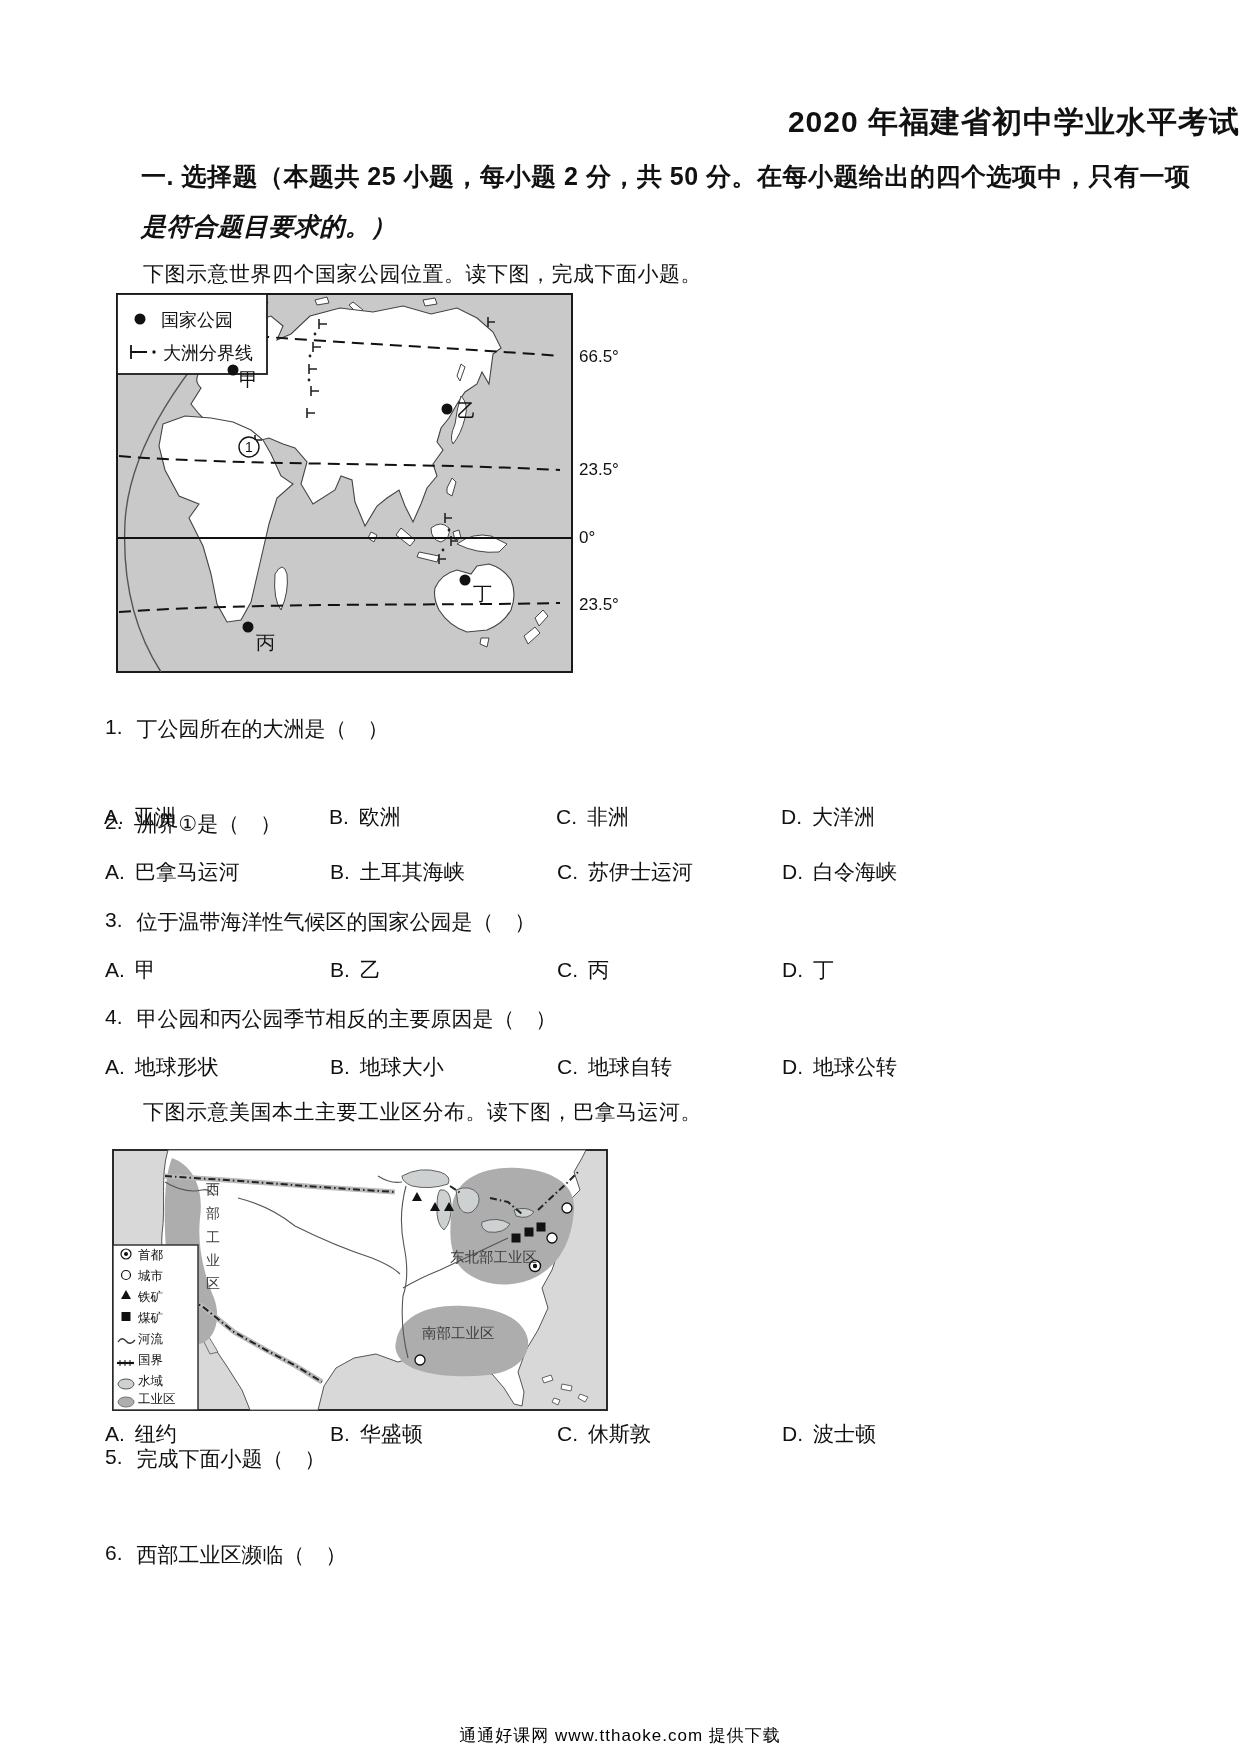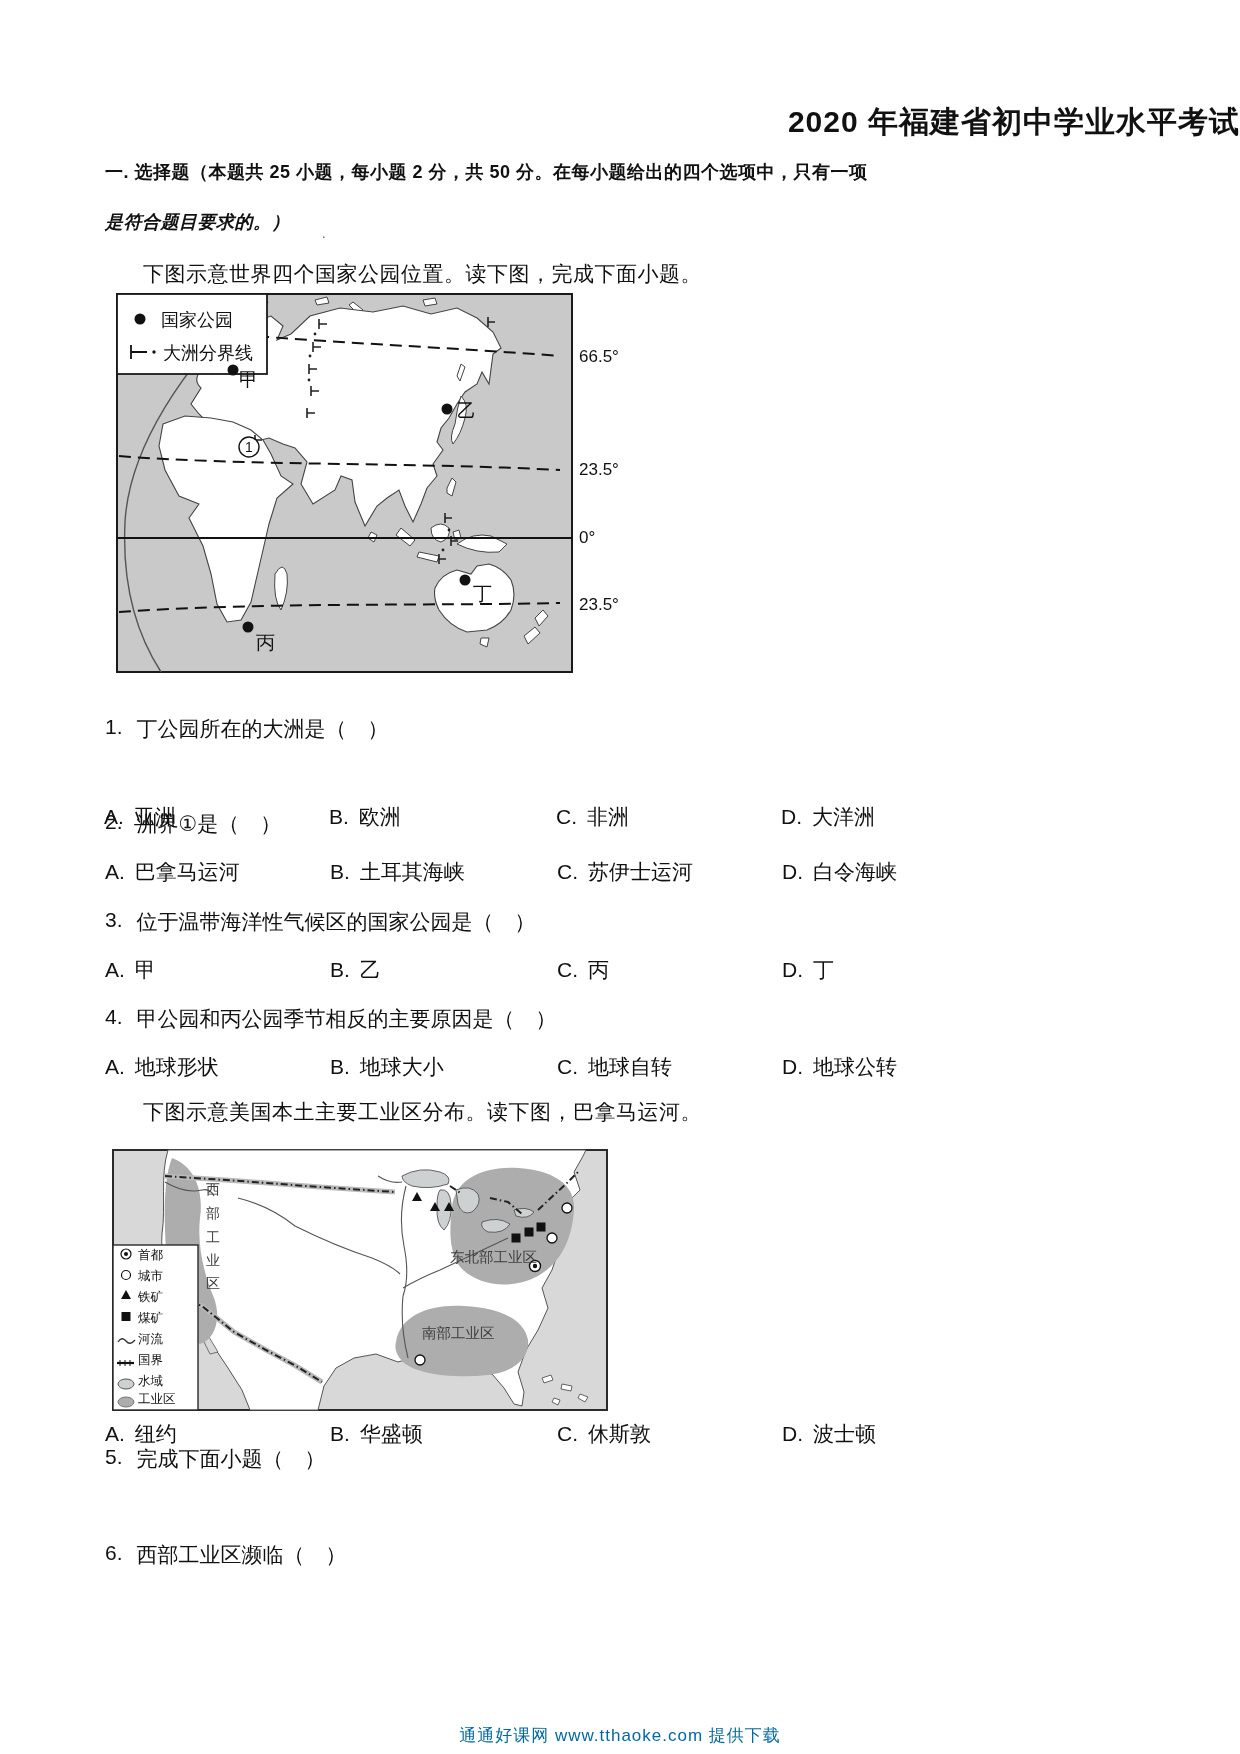--- a/index.html
+++ b/index.html
@@ -1,27 +1,27 @@
 <!DOCTYPE html>
 <html><head>
 <meta charset="utf-8">
 <style>
   html,body{margin:0;padding:0;}
   body{width:1240px;height:1754px;position:relative;background:#ffffff;
        font-family:"Liberation Sans","DejaVu Sans",sans-serif;color:#111;}
   .abs{position:absolute;}
   .title{width:100%;text-align:right;font-size:30px;font-weight:bold;letter-spacing:1px;}
-  .heading{font-size:18px;font-weight:bold;letter-spacing:0.5px;}
+  .heading{font-size:25px;font-weight:bold;letter-spacing:0.5px;margin-left:36px;}
   .body-text{font-size:21px;letter-spacing:0.5px;}
   .q-row{display:flex;gap:14px;font-size:21px;}
   .opt{position:absolute;top:0;font-size:21px;white-space:nowrap;}
   .opt .lab{margin-right:10px;}
   .o-a{left:0;} .o-b{left:225px;} .o-c{left:452px;} .o-d{left:677px;}
   .opt-row{position:absolute;height:30px;width:1000px;}
-  .footer{width:100%;text-align:center;font-size:17px;color:#0369a1;letter-spacing:1px;}
+  .footer{width:100%;text-align:center;font-size:17px;color:#000000;letter-spacing:1px;}
   svg text{font-family:"Liberation Sans","DejaVu Sans",sans-serif;}
   .tiny-dot{font-size:13px;color:#555;}
 </style>
 </head>
 <body>
 
 <div class="abs title" style="top:102px;left:0;">2020 年福建省初中学业水平考试</div>
 
 <div class="abs heading" style="top:160px;left:105px;width:1060px;white-space:nowrap;">一. 选择题（本题共 25 小题，每小题 2 分，共 50 分。在每小题给出的四个选项中，只有一项</div>
 <div class="abs heading" style="top:210px;left:105px;font-style:italic;">是符合题目要求的。）</div>

